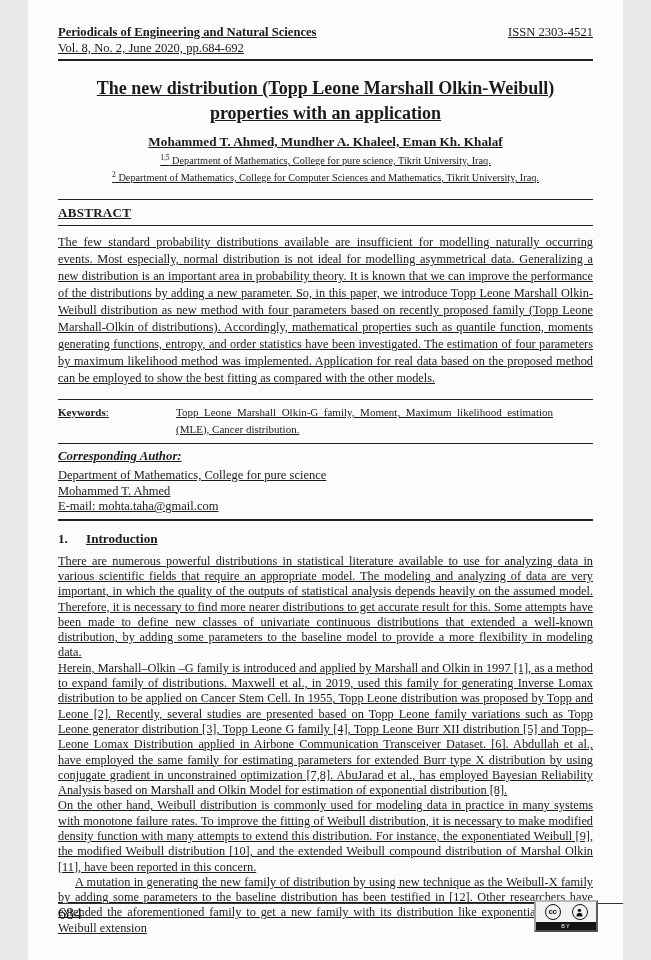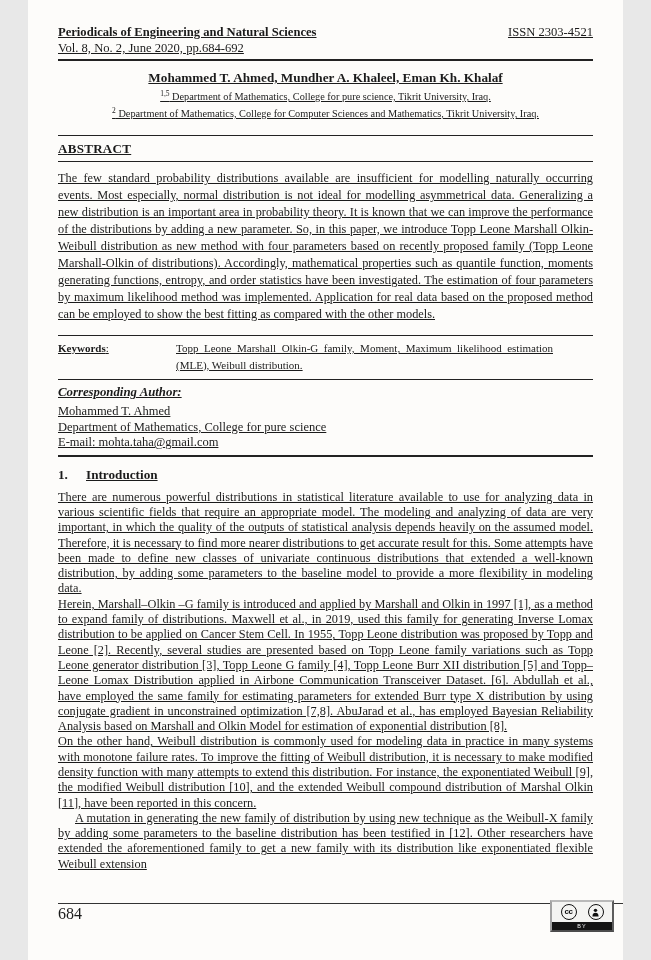--- a/index.html
+++ b/index.html
@@ -61,21 +61,21 @@
   .footer-line{
     position:absolute;left:30px;top:903px;width:575px;
     border-top:1.5px solid #333;
   }
   .page-number{
     position:absolute;left:30px;top:905px;width:575px;
     text-align:left;font-size:16px;
   }
   
   .cc-badge{
-    position:absolute;right:9px;top:900px;
+    position:absolute;right:25px;top:900px;
     width:64px;height:32px;box-sizing:border-box;
     background:#f4f4f2;
     border:2px solid;border-color:#b9b9b9 #5d5d5d #4c4c4c #a2a2a2;
     display:flex;flex-direction:column;
   }
   .cc-badge-top{flex:1;display:flex;align-items:center;justify-content:center;gap:11px;}
   .cc-circle{
     width:16px;height:16px;border-radius:50%;
     border:1.6px solid #111;box-sizing:border-box;
     display:flex;align-items:center;justify-content:center;
@@ -94,43 +94,44 @@
 <div class="page">
 
   <div class="jheader">
     <div class="jheader-top">
       <div class="journal-name">Periodicals of Engineering and Natural Sciences</div>
       <div class="issn">ISSN 2303-4521</div>
     </div>
     <div class="volume-line">Vol. 8, No. 2, June 2020, pp.684-692</div>
   </div>
 
+  <h1 class="paper-title">The new distribution (Topp Leone Marshall Olkin-Weibull) properties with an application</h1>
   <div class="authors">Mohammed T. Ahmed, Mundher A. Khaleel, Eman Kh. Khalaf</div>
   <div class="affiliations">
     <div class="affiliation"><sup>1,5</sup><span> Department of Mathematics, College for pure science, Tikrit University, Iraq.</span></div>
     <div class="affiliation"><sup>2</sup><span> Department of Mathematics, College for Computer Sciences and Mathematics, Tikrit University, Iraq.</span></div>
   </div>
 
   <div class="abstract-box">
     <div class="abstract-rule-top"></div>
     <div class="abstract-heading">ABSTRACT</div>
     <div class="abstract-rule-mid"></div>
     <p class="abstract-text">The few standard probability distributions available are insufficient for modelling naturally occurring events. Most especially, normal distribution is not ideal for modelling asymmetrical data. Generalizing a new distribution is an important area in probability theory.  It is known that we can improve the performance of the distributions by adding a new parameter. So, in this paper, we introduce Topp Leone Marshall Olkin-Weibull distribution as new method with four parameters based on recently proposed family (Topp Leone Marshall-Olkin of distributions). Accordingly, mathematical properties such as quantile function, moments generating functions, entropy, and order statistics have been investigated. The estimation of four parameters by maximum likelihood method was implemented. Application for real data based on the proposed method can be employed to show the best fitting as compared with the other models.</p>
   </div>
 
   <div class="keywords-row">
     <div class="keywords-label"><b>Keywords</b><span>:</span></div>
-    <div class="keywords-text">Topp Leone Marshall Olkin-G family, Moment, Maximum likelihood estimation (MLE), Weibull distribution.</div>
+    <div class="keywords-text">Topp Leone Marshall Olkin-G family, Moment, Maximum likelihood estimation (MLE), Cancer distribution.</div>
   </div>
 
   <div class="corresponding">
     <div class="corresponding-heading">Corresponding Author:</div>
     <div class="corresponding-lines">
+      <div>Department of Mathematics, College for pure science</div>
       <div>Mohammed T. Ahmed</div>
-      <div>Department of Mathematics, College for pure science</div>
       <div>E-mail: mohta.taha@gmail.com</div>
     </div>
   </div>
 
   <div class="section-heading">
     <span class="sec-no">1.</span><span>Introduction</span>
   </div>
   <p class="body-paragraph first">There are numerous powerful distributions in statistical literature available to use for analyzing data in various scientific fields that require an appropriate model. The modeling and analyzing of data are very important, in which the quality of the outputs of statistical analysis depends heavily on the assumed model. Therefore, it is necessary to find more nearer distributions to get accurate result for this. Some attempts have been made to define new classes of univariate continuous distributions that extended a well-known distribution, by adding some parameters to the baseline model to provide a more flexibility in modeling data.</p>
   <p class="body-paragraph">Herein, Marshall–Olkin –G family is introduced and applied by Marshall and Olkin in 1997 [1], as a method to expand family of distributions. Maxwell et al., in 2019, used this family for generating Inverse Lomax distribution to be applied on Cancer Stem Cell. In 1955, Topp Leone distribution was proposed by Topp and Leone [2]. Recently, several studies are presented based on Topp Leone family variations such as Topp Leone generator distribution [3], Topp Leone G family [4], Topp Leone Burr XII distribution [5] and Topp–Leone Lomax Distribution applied in Airbone Communication Transceiver Dataset.  [6]. Abdullah et al., have employed the same family for estimating parameters for extended Burr type X distribution by using conjugate gradient in unconstrained optimization [7,8]. AbuJarad et al., has employed Bayesian Reliability Analysis based on Marshall and Olkin Model for estimation of exponential distribution [8].</p>
   <p class="body-paragraph">On the other hand, Weibull distribution is commonly used for modeling data in practice in many systems with monotone failure rates. To improve the fitting of Weibull distribution, it is necessary to make modified density function with many attempts to extend this distribution. For instance, the exponentiated Weibull [9], the modified Weibull distribution [10], and the extended Weibull compound distribution of Marshal Olkin [11], have been reported in this concern.</p>

